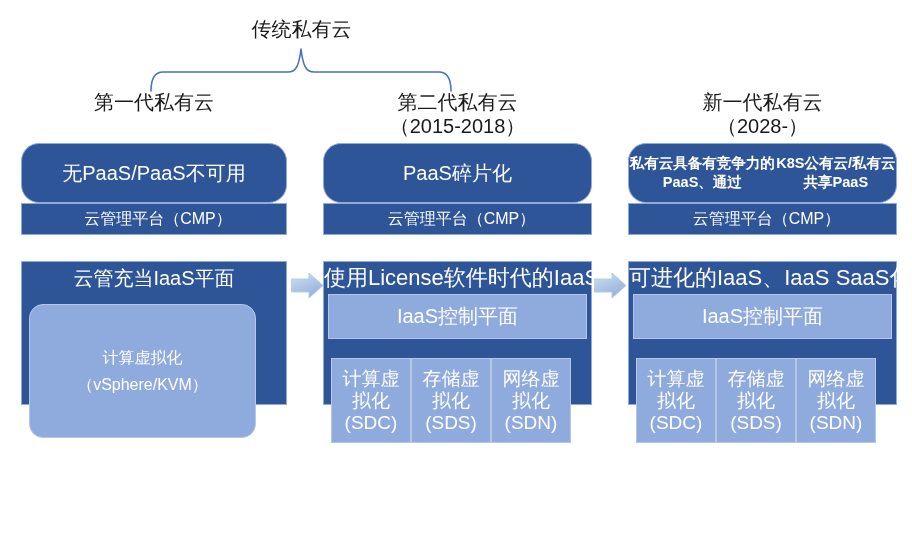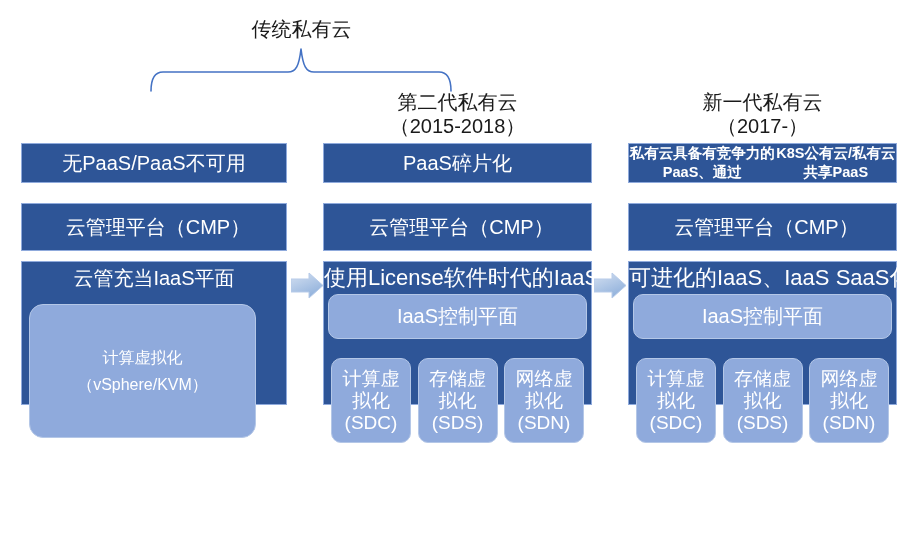--- a/index.html
+++ b/index.html
@@ -27,40 +27,40 @@
   .col-header{
     position:absolute;top:2px;left:0;right:0;text-align:center;
     font-size:20px;line-height:24px;color:var(--text-dark);white-space:nowrap;
   }
   .dbox{
     position:absolute;left:0;right:0;box-sizing:border-box;
     background:var(--dark-blue);border:1.5px solid var(--dark-border);
     color:#fff;display:flex;align-items:center;justify-content:center;
     text-align:center;
   }
-  .row1{top:55px;height:40px;font-size:20px;}
-  .row2{top:115px;height:48px;font-size:20px;padding-left:8px;}
+  .row1{top:55px;height:60px;font-size:20px;border-radius:18px;}
+  .row2{top:115px;height:32px;font-size:16px;padding-left:8px;}
   .paas-small{font-size:14.5px;line-height:19px;font-weight:600;flex-direction:row;}
   .bigbox{top:173px;height:144px;display:block;}
   .bigbox-title{text-align:center;font-size:20px;line-height:26px;padding-top:3px;color:#fff;white-space:nowrap;}
   .col2 .bigbox-title,.col3 .bigbox-title{font-size:22px;}
   .lbox{
     box-sizing:border-box;background:var(--light-blue);
-    border:1.5px solid var(--light-border);border-radius:10px;color:#fff;text-align:center;
+    border:1.5px solid var(--light-border);border-radius:0;color:#fff;text-align:center;
   }
   .compute-box{
     position:absolute;left:7px;width:227px;top:42px;height:134px;border-radius:14px;
     display:flex;flex-direction:column;align-items:center;justify-content:center;
     font-size:16px;line-height:27px;
   }
   .ctrl-box{
     position:absolute;left:4px;right:4px;top:32px;height:45px;
     display:flex;align-items:center;justify-content:center;font-size:20px;
   }
-  .small-row{position:absolute;left:7px;right:7px;top:96px;height:85px;display:flex;justify-content:space-between;}
+  .small-row{position:absolute;left:7px;right:7px;top:96px;height:85px;display:flex;justify-content:flex-start;}
   .small-box{
     width:80px;height:85px;display:flex;flex-direction:column;align-items:center;justify-content:center;
     font-size:19px;line-height:22px;
   }
   .arrow{position:absolute;top:272px;}
   .arrow1{left:291px;}
   .arrow2{left:594px;}
   .source{
     position:absolute;top:501px;left:668px;font-size:23px;font-weight:bold;
     color:#000;white-space:nowrap;
@@ -72,20 +72,21 @@
 <div class="canvas">
 
   <div class="main-title">传统私有云</div>
 
   <svg class="brace" width="304" height="46" viewBox="0 0 304 46">
     <path d="M 2 45 C 2 33, 5 26, 14 26 L 139 26 C 147 26, 150 20, 152 3 C 154 20, 157 26, 165 26 L 290 26 C 299 26, 302 33, 302 45" fill="none" stroke="#4472C4" stroke-width="1.6" stroke-linecap="round" stroke-linejoin="round"></path>
   </svg>
 
   <section class="col col1">
     <header class="col-header">
+      <div>第一代私有云</div>
     </header>
     <div class="dbox row1">
       <span>无PaaS/PaaS不可用</span>
     </div>
     <div class="dbox row2">
       <span>云管理平台（CMP）</span>
     </div>
     <div class="dbox bigbox">
       <div class="bigbox-title">云管充当IaaS平面</div>
       <div class="lbox compute-box">
@@ -147,21 +148,21 @@
         <stop offset="0" stop-color="#D4E0F1"></stop>
           <stop offset="1" stop-color="#92B2DC"></stop>
       </linearGradient>
     </defs>
     <polygon points="0,7 18,7 18,1 32,13.5 18,26 18,20 0,20" fill="url(#agrad2)" stroke="#B7CBE9" stroke-width="1"></polygon>
   </svg>
 
   <section class="col col3">
     <header class="col-header">
       <div>新一代私有云</div>
-      <div>（2017-）</div>
+      <div>（2028-）</div>
     </header>
     <div class="dbox row1 paas-small">
       <div>私有云具备有竞争力的PaaS、通过</div>
       <div>K8S公有云/私有云共享PaaS</div>
     </div>
     <div class="dbox row2">
       <span>云管理平台（CMP）</span>
     </div>
     <div class="dbox bigbox">
       <div class="bigbox-title">可进化的IaaS、IaaS SaaS化</div>

